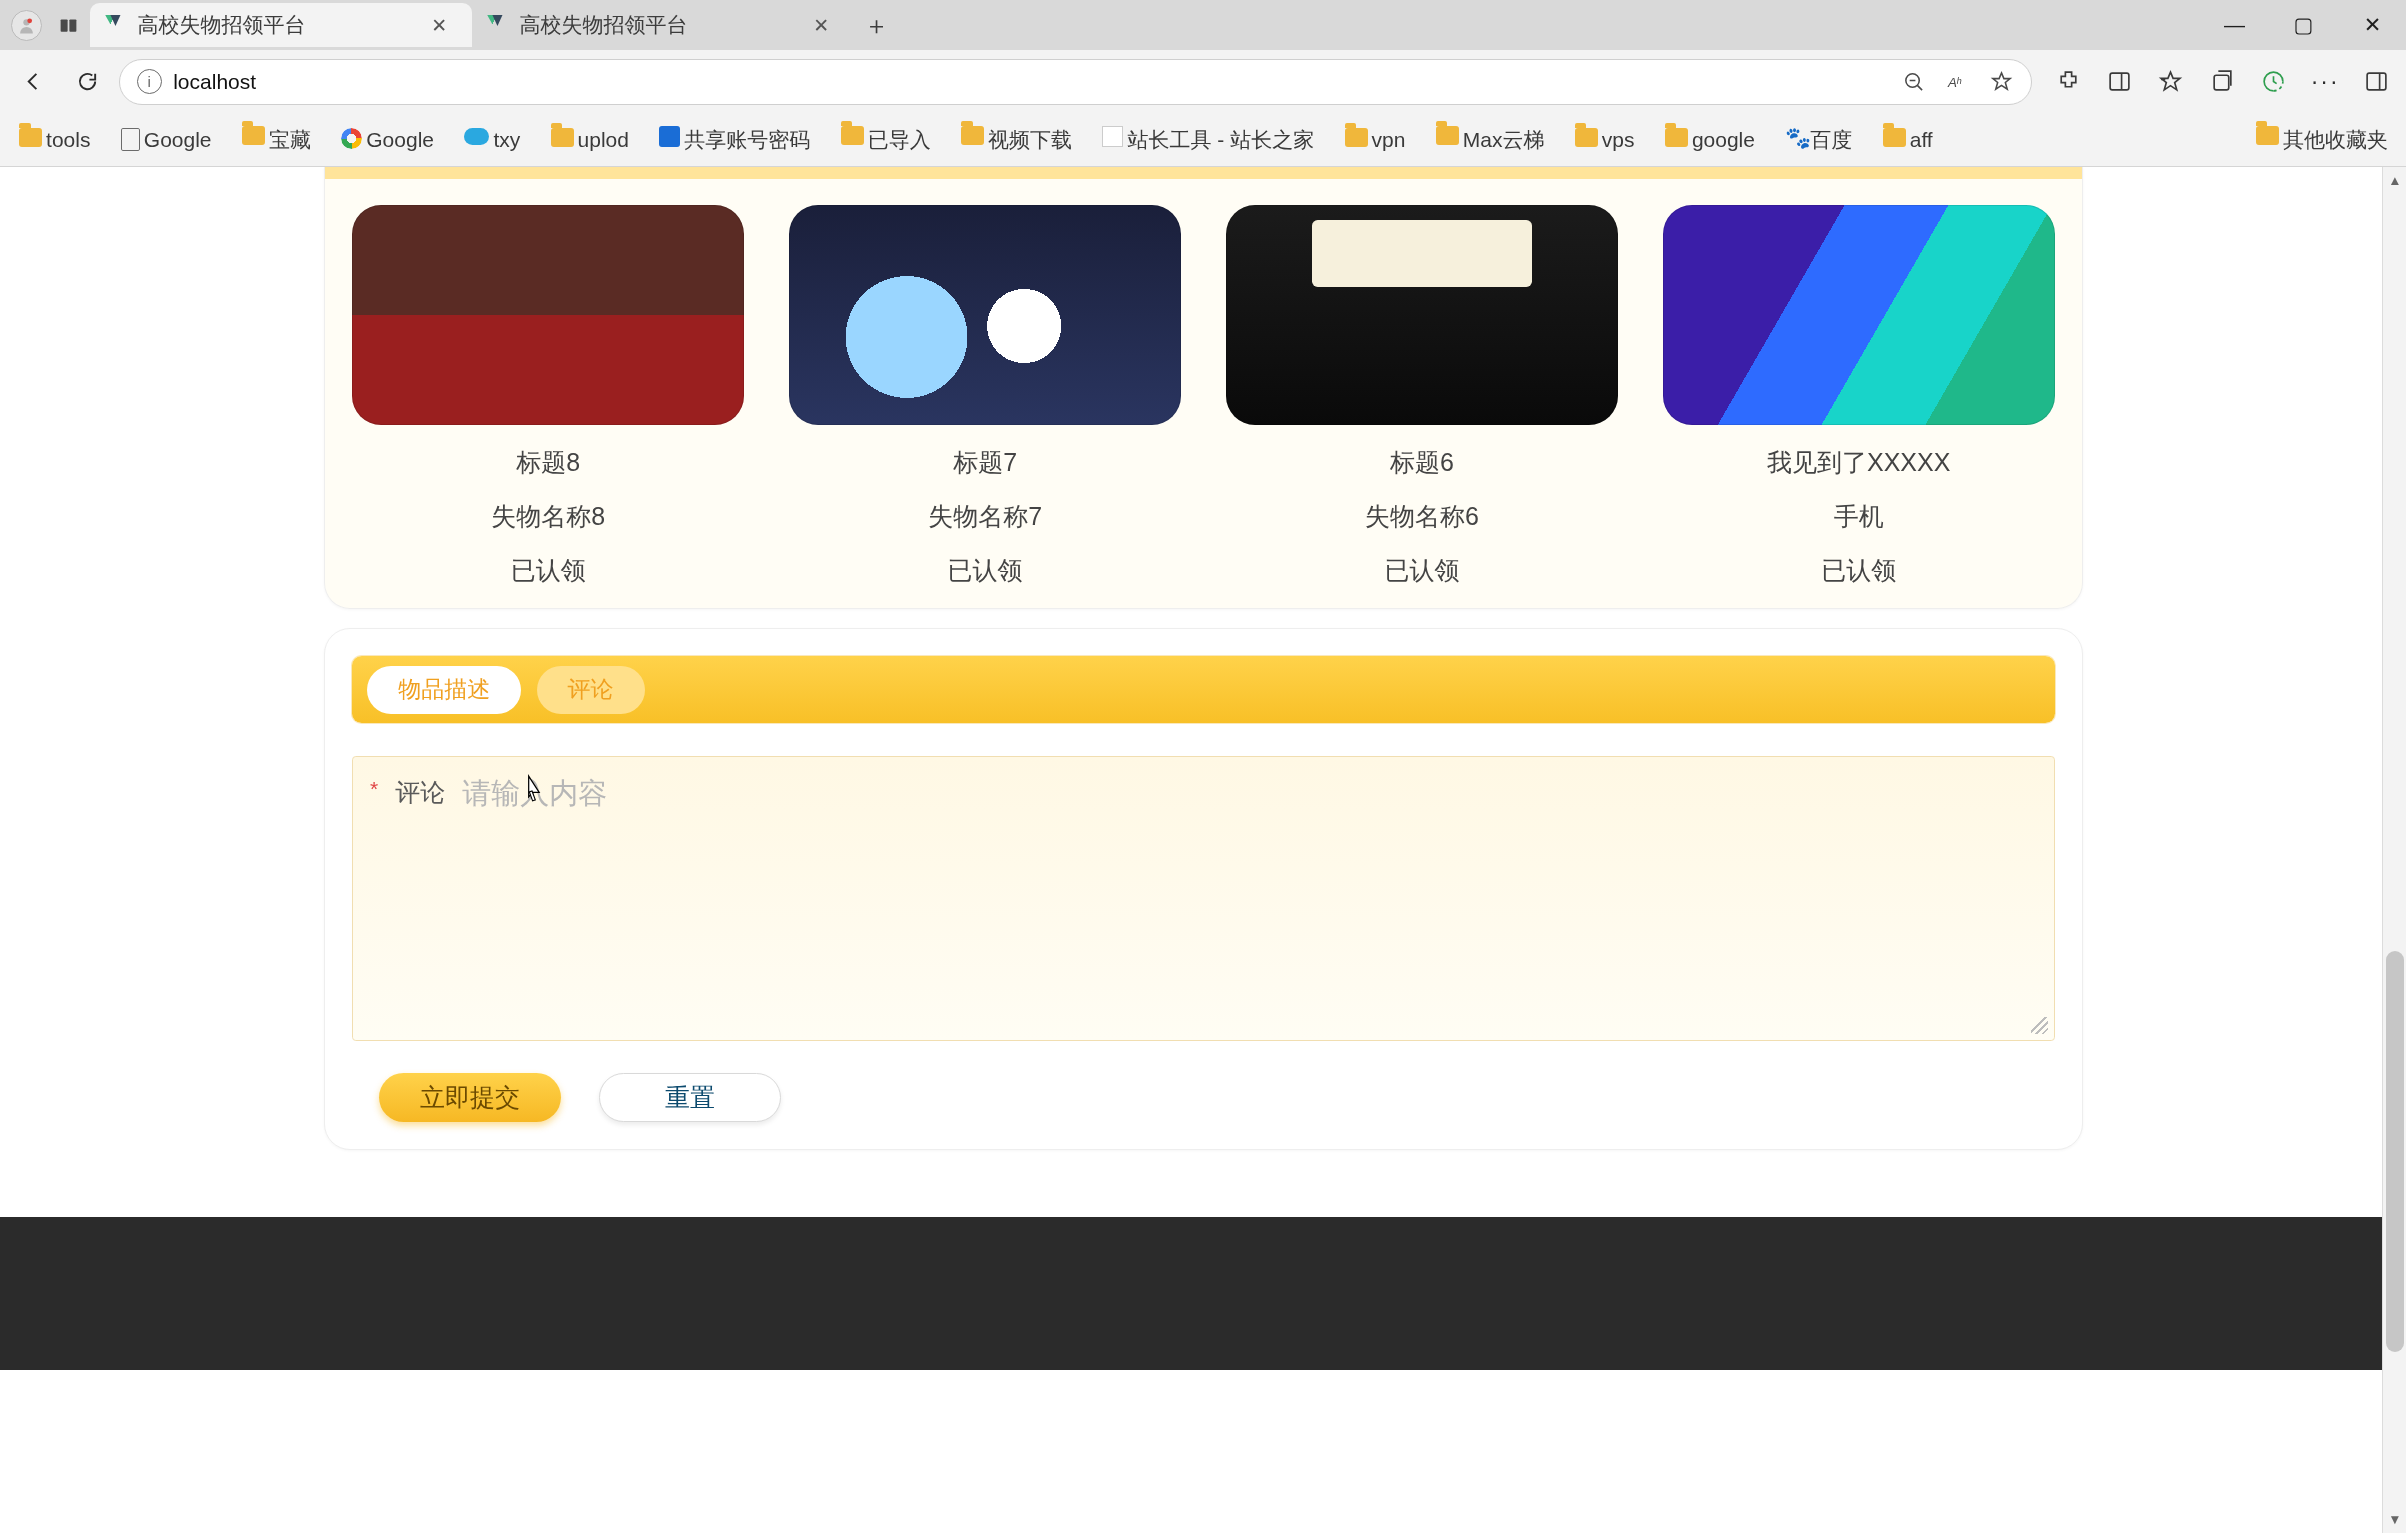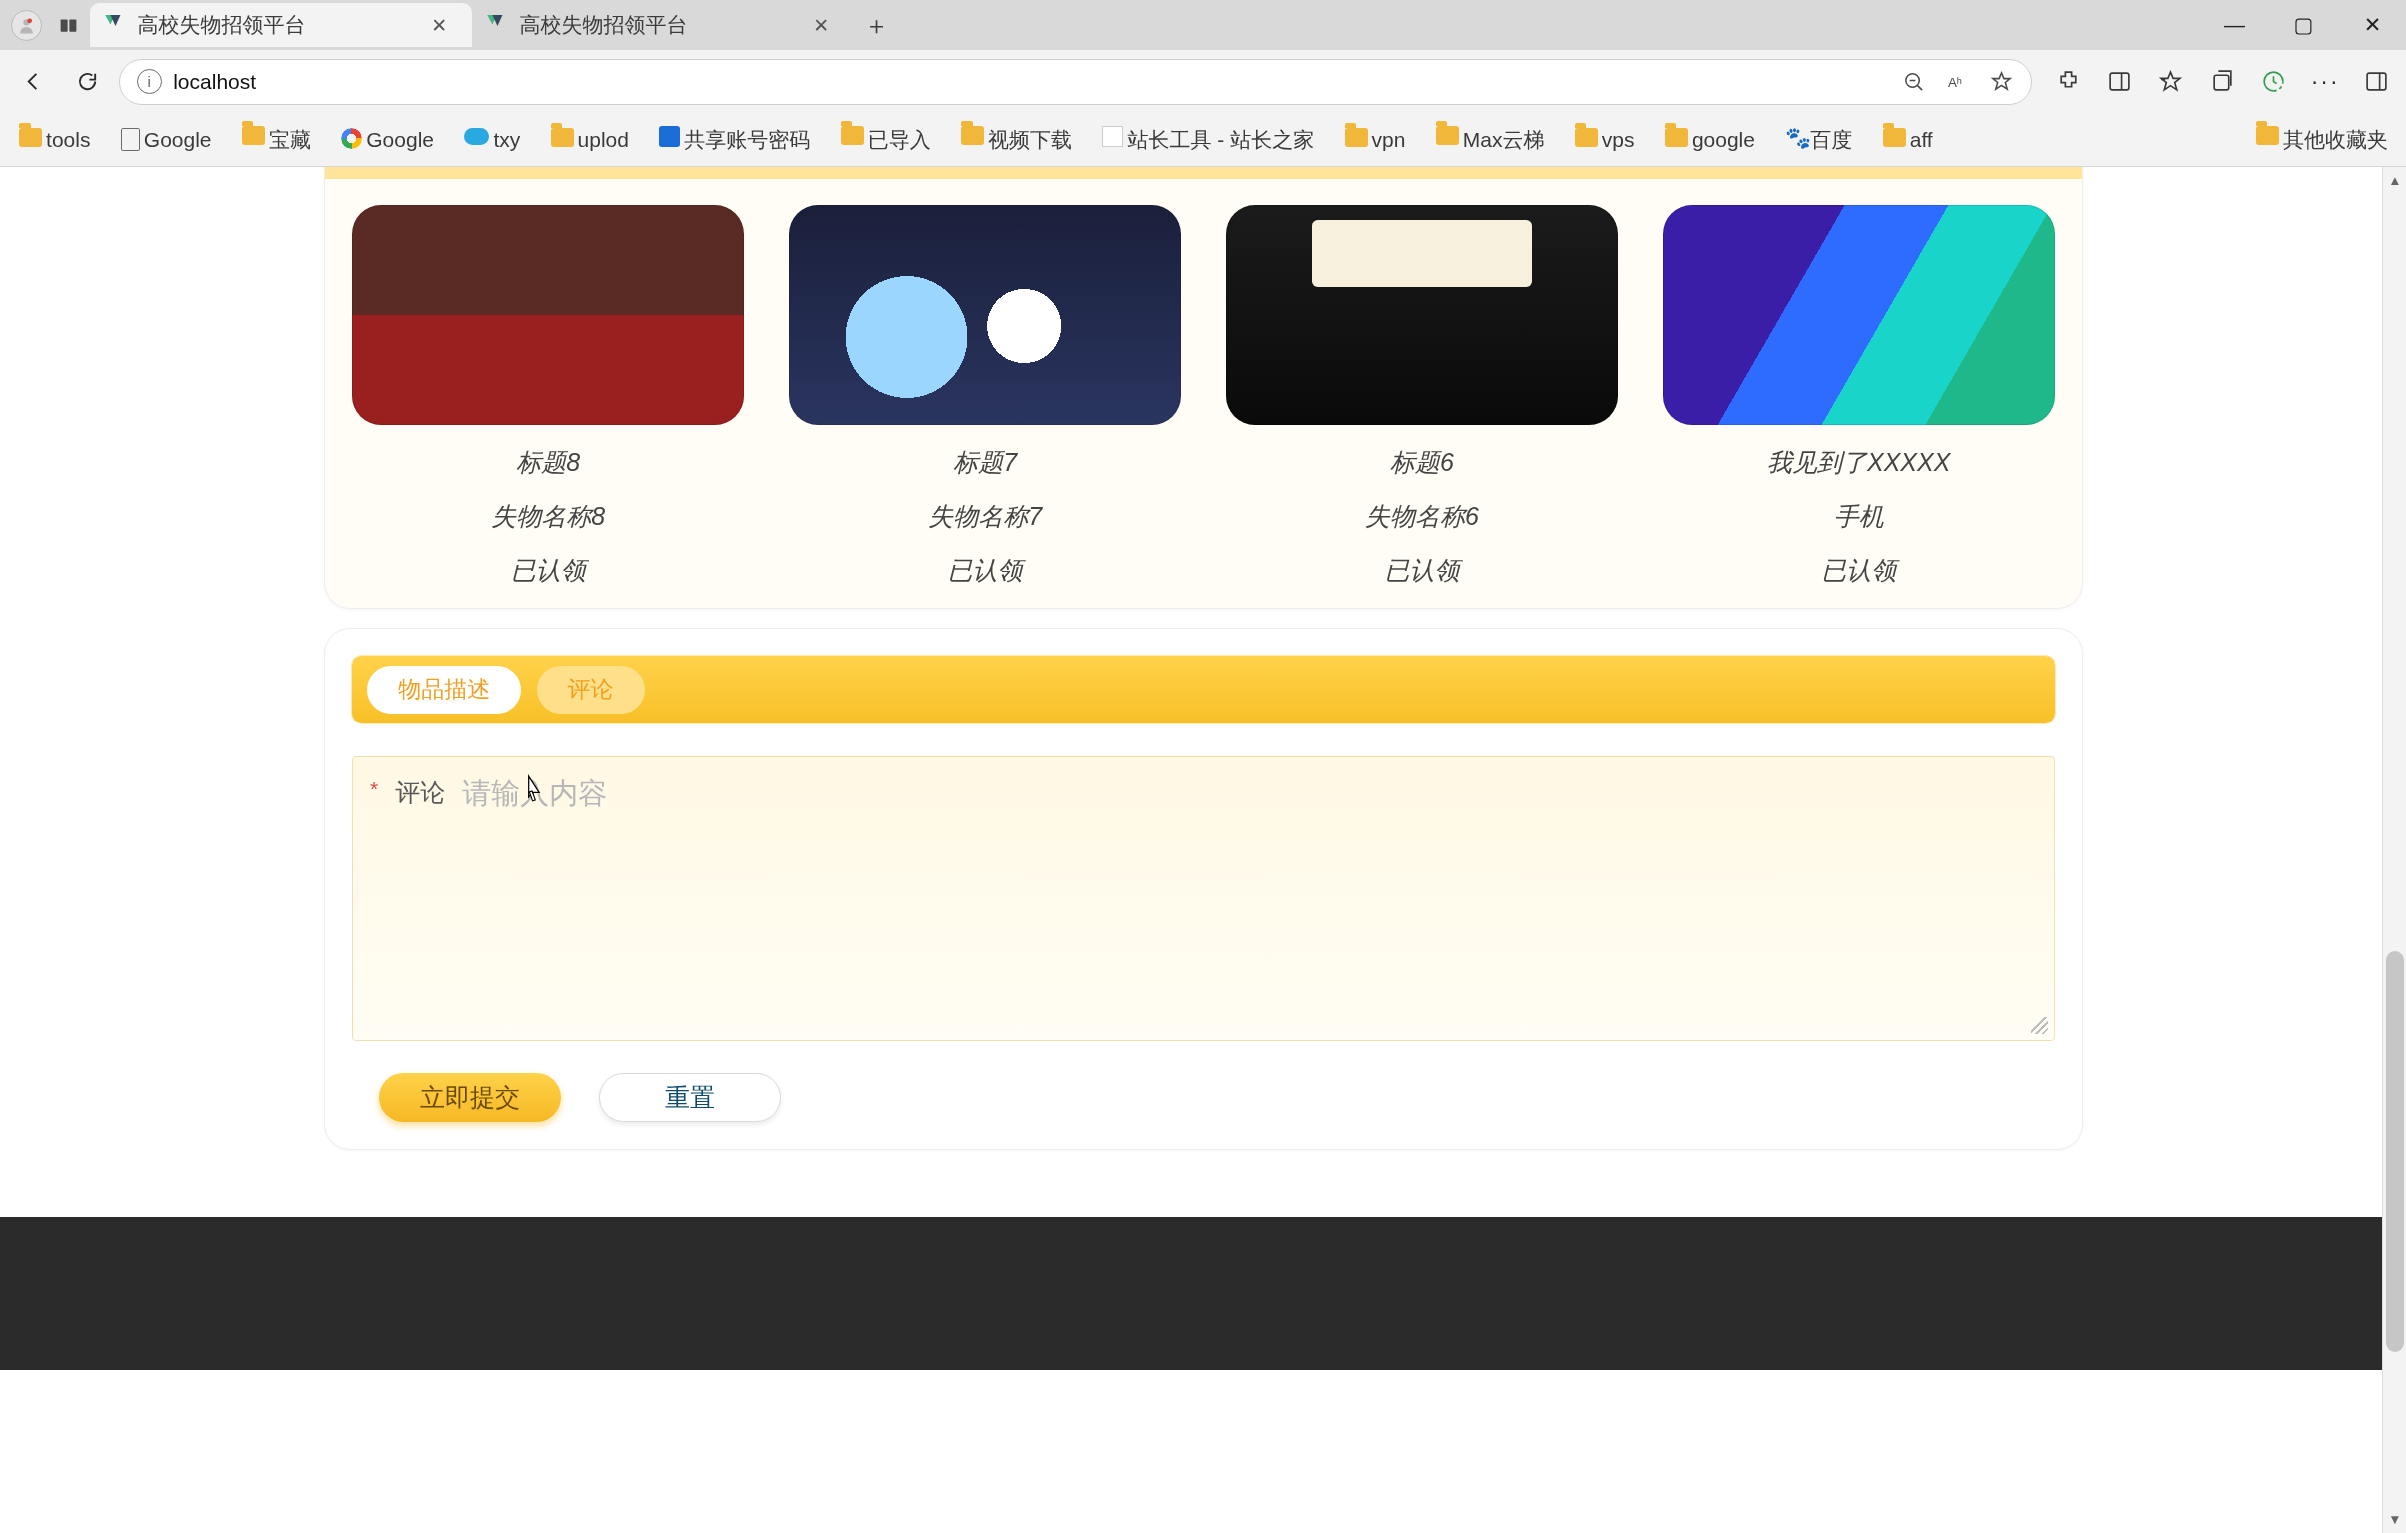--- a/index.html
+++ b/index.html
@@ -119,21 +119,21 @@
     gap:11.5px;
     font-size:21px;
     color:#4a4a4a;
   }
   .addressbar .site-info{
     width:25px;height:25px;border:1.9px solid #6b6b6b;border-radius:50%;
     display:flex;align-items:center;justify-content:center;font-size:15.3px;color:#6b6b6b;
   }
   .addressbar .url-host{color:#111;}
   .addressbar .url-rest{color:#6d6d6d;}
-  .addr-right{margin-left:auto;display:flex;align-items:flex-end;gap:19px;}
+  .addr-right{margin-left:auto;display:flex;align-items:flex-end;gap:19px;font-style:italic;}
   .addr-icon{width:25px;height:25px;display:flex;align-items:center;justify-content:center;color:#4a4a4a;}
   .addr-icon svg{width:23px;height:23px;stroke:#4a4a4a;stroke-width:1.6;fill:none;}
   .toolbar-right{display:flex;align-items:center;gap:13.4px;padding-left:7.6px;}
   .tb-icon{width:38px;height:38px;display:flex;align-items:center;justify-content:center;}
   .tb-icon svg{width:25px;height:25px;stroke:#3a3a3a;stroke-width:1.6;fill:none;}
   .tb-dots{font-size:23px;letter-spacing:1.9px;color:#2b2b2b;}
 
   .bookmarks-bar{
     background:#f3f3f3;
     height:54px;
@@ -189,21 +189,20 @@
     border-top:none;
     border-top-left-radius:0;border-top-right-radius:0;
     background: linear-gradient(#ffe49a 0 11.5px, #fffdf5 11.5px 100%);
     padding:0 13.4px 21px 13.4px;
   }
   .items-grid{
     display:grid;
     grid-template-columns:repeat(4,1fr);
     gap:17px;
     padding-top:38px;
-    font-style:italic;
   }
   .item{
     display:flex;flex-direction:column;align-items:center;gap:21px;
   }
   .item-thumb{
     width:392px;height:220px;border-radius:29px;
     background:#888;
     box-shadow:inset 0 0 0 1px rgba(0,0,0,0.1);
   }
   .thumb1{background:

